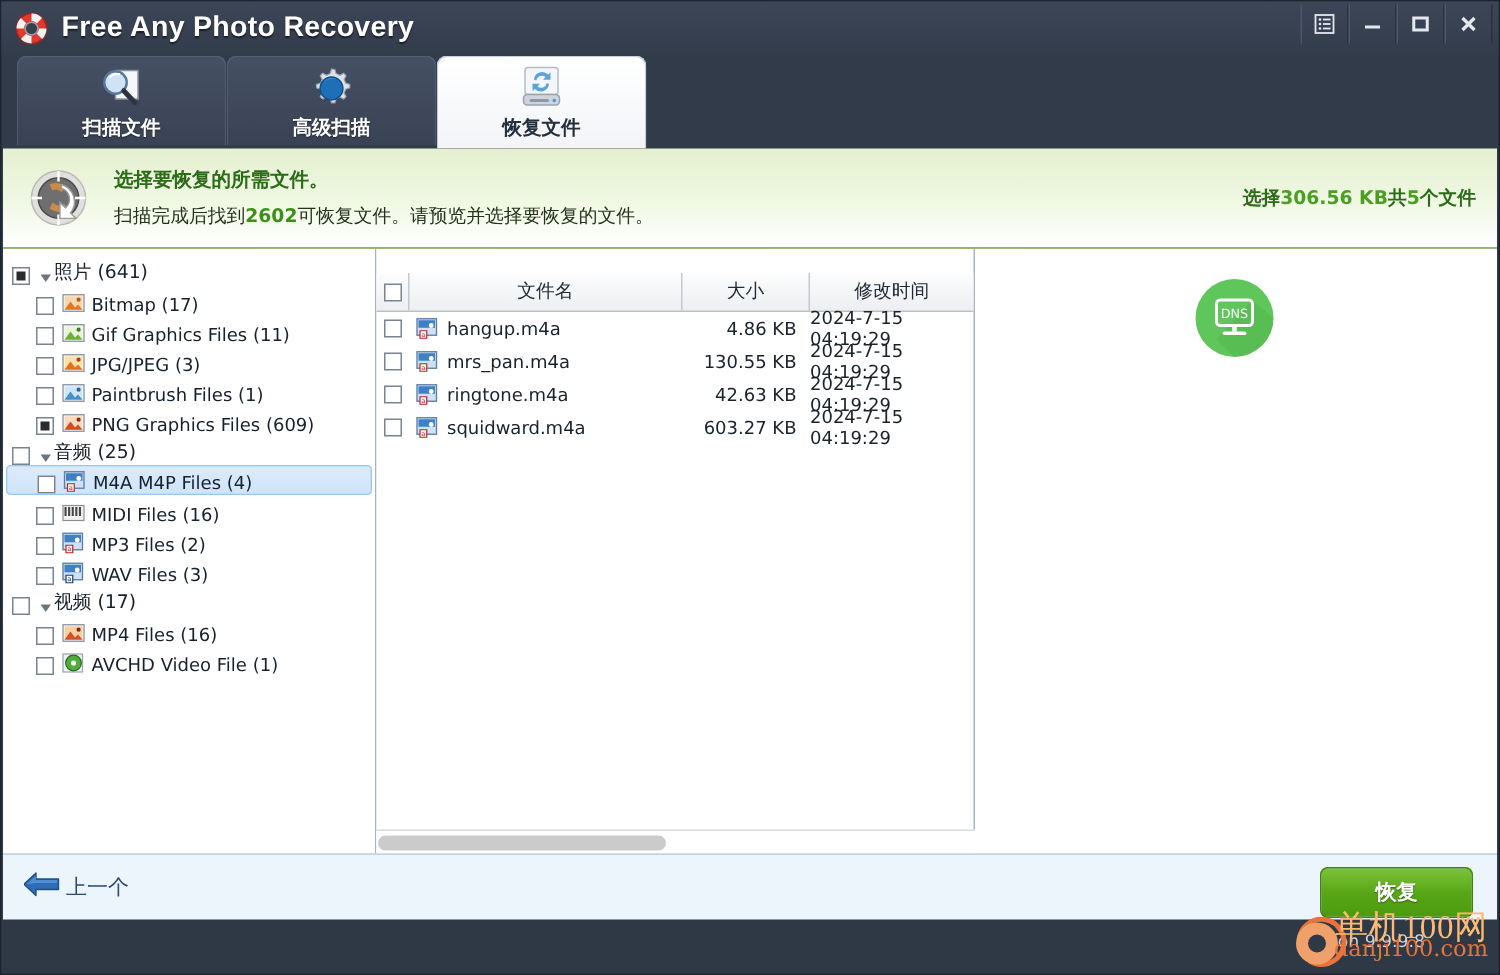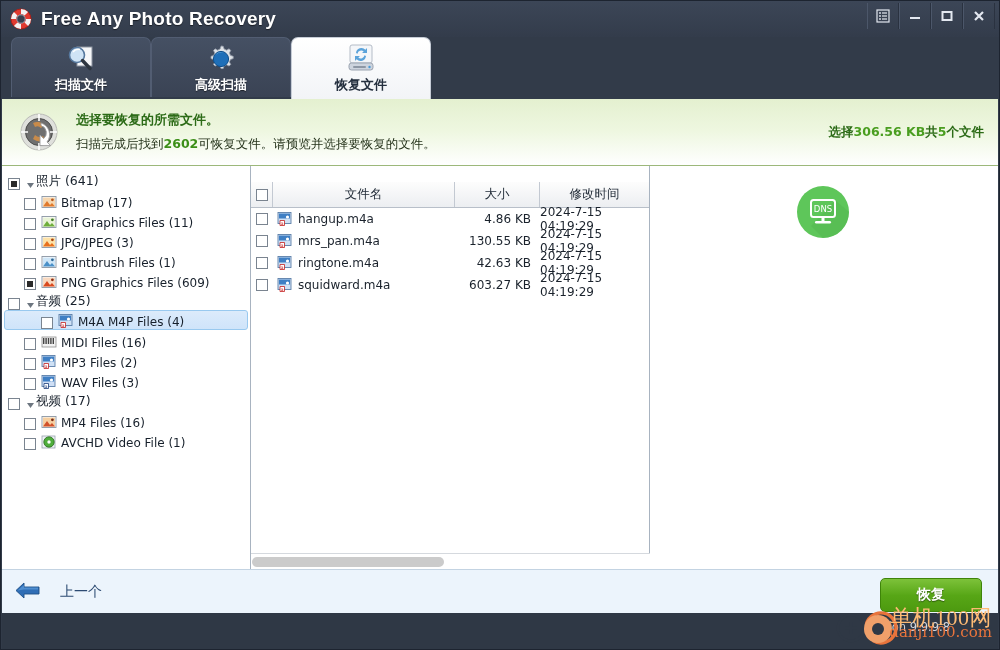--- a/index.html
+++ b/index.html
@@ -106,21 +106,21 @@
     overflow:hidden;position:relative;
   }
   .tree{padding-top:4px;}
   .trow{
     display:flex;align-items:flex-end;height:20px;padding-left:6px;box-sizing:border-box;
     cursor:default;
   }
   .trow.sel{
     background:linear-gradient(to bottom,#dcebfb 0%,#cfe4fa 100%);
     border:1px solid #99c9ef;border-radius:3px;
-    margin:0 2px 0 2px;padding-left:20px;height:20px;
+    margin:0 2px 0 2px;padding-left:4px;height:20px;
   }
   .cb{
     width:12px;height:12px;box-sizing:border-box;flex:0 0 auto;
     border:1px solid #7a8490;background:#ffffff;margin-right:5px;position:relative;
   }
   .cb.partial::after{
     content:"";position:absolute;left:2px;top:2px;width:6px;height:6px;background:#2b2b2b;
   }
   .arrow{
     width:11px;flex:0 0 auto;display:flex;align-items:center;justify-content:center;
@@ -187,21 +187,21 @@
   
   .footer{
     position:absolute;left:1px;top:568px;width:996px;height:44px;
     background:#ecf4fc;border-top:1px solid #c3d3e2;
     display:flex;align-items:center;
   }
   .backlink{
     display:flex;align-items:center;margin-left:14px;cursor:pointer;
   }
   .backlink .blabel{
-    font-size:14px;color:#2c4a72;margin-left:20px;
+    font-size:14px;color:#2c4a72;margin-left:4px;
     font-family:"DejaVu Sans","Liberation Sans",sans-serif;
   }
   .recbtn{
     position:absolute;right:16px;top:8px;width:100px;height:32px;
     background:linear-gradient(to bottom,#7dc23a 0%,#57a616 52%,#4d9a10 100%);
     border:1px solid #3e8409;border-radius:5px;
     display:flex;align-items:center;justify-content:center;
     color:#ffffff;font-size:14px;font-weight:bold;
     text-shadow:0 1px 1px rgba(0,0,0,.45);cursor:pointer;
     font-family:"DejaVu Sans","Liberation Sans",sans-serif;

